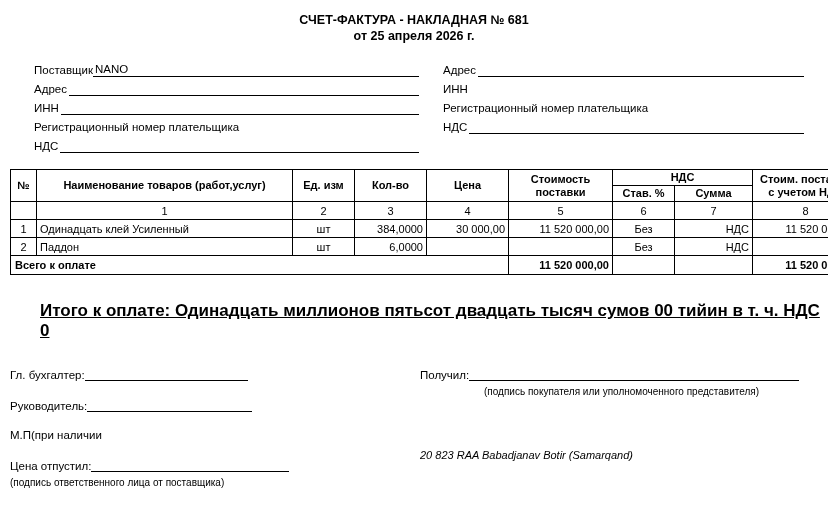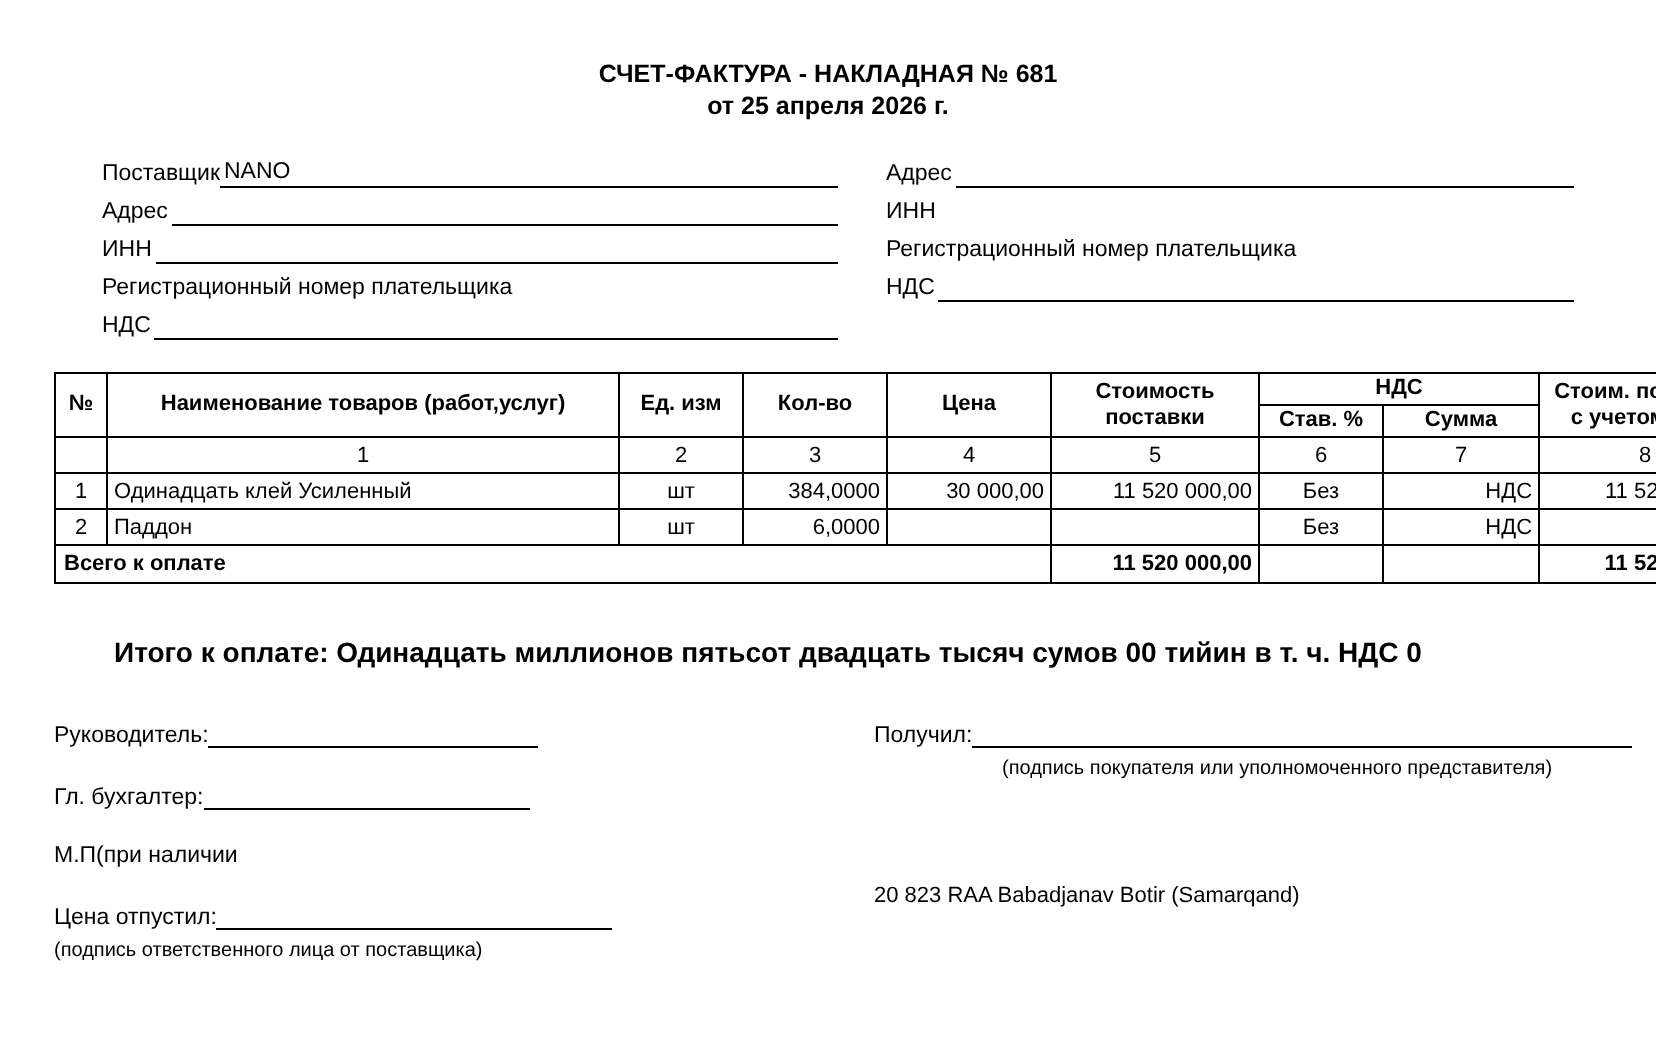--- a/index.html
+++ b/index.html
@@ -12,21 +12,21 @@
     background: #ffffff;
     font-family: "Liberation Sans", sans-serif;
     font-size: 11px;
     color: #000000;
     overflow: hidden;
   }
   .page {
     position: relative;
     width: 828px;
     height: 525px;
-    padding: 17px;
+    padding: 0;
     box-sizing: border-box;
   }
 
   
   .doc-header {
     text-align: center;
     padding-top: 12px;
     line-height: 16px;
   }
   .doc-header .line1 {
@@ -134,22 +134,23 @@
   }
   .total-row td.label {
     text-align: left;
     padding-left: 4px;
   }
 
   
   .amount-words {
     margin-top: 26px;
     padding-left: 40px;
-    font-size: 14px;
-    font-weight: bold;
+    font-size: 17px;
+    font-weight: bold;
+    text-decoration: underline;
   }
 
   
   .sign-area {
     position: relative;
     margin-top: 26px;
     padding: 0 20px 0 10px;
     box-sizing: border-box;
   }
   .sign-left {
@@ -186,20 +187,21 @@
     margin-top: -12px;
     margin-bottom: 12px;
   }
   .sign-note.indent1 { padding-left: 64px; }
   .plain-text {
     font-size: 11.5px;
     margin-bottom: 17px;
   }
   .footer-line {
     font-size: 11px;
+    font-style: italic;
   }
 </style>
 </head>
 <body>
 
 <div class="page">
 
   <div class="doc-header">
     <div class="line1">СЧЕТ-ФАКТУРА - НАКЛАДНАЯ № 681</div>
     <div class="line2">от 25 апреля 2026 г.</div>
@@ -323,26 +325,26 @@
       </tbody>
     </table>
   </div>
 
   <div class="amount-words">Итого к оплате: Одинадцать миллионов пятьсот двадцать тысяч сумов 00 тийин  в т. ч. НДС 0</div>
 
   <div class="sign-area">
 
     <div class="sign-left">
       <div class="sign-row">
+        <span class="sign-label">Гл. бухгалтер:</span>
+        <span class="sign-line w2"></span>
+      </div>
+      <div class="sign-row">
         <span class="sign-label">Руководитель:</span>
         <span class="sign-line w1"></span>
-      </div>
-      <div class="sign-row">
-        <span class="sign-label">Гл. бухгалтер:</span>
-        <span class="sign-line w2"></span>
       </div>
       <div class="plain-text">М.П(при наличии</div>
       <div class="sign-row">
         <span class="sign-label">Цена  отпустил:</span>
         <span class="sign-line w3"></span>
       </div>
       <div class="sign-note">(подпись ответственного лица от поставщика)</div>
     </div>
 
     <div class="sign-right">

